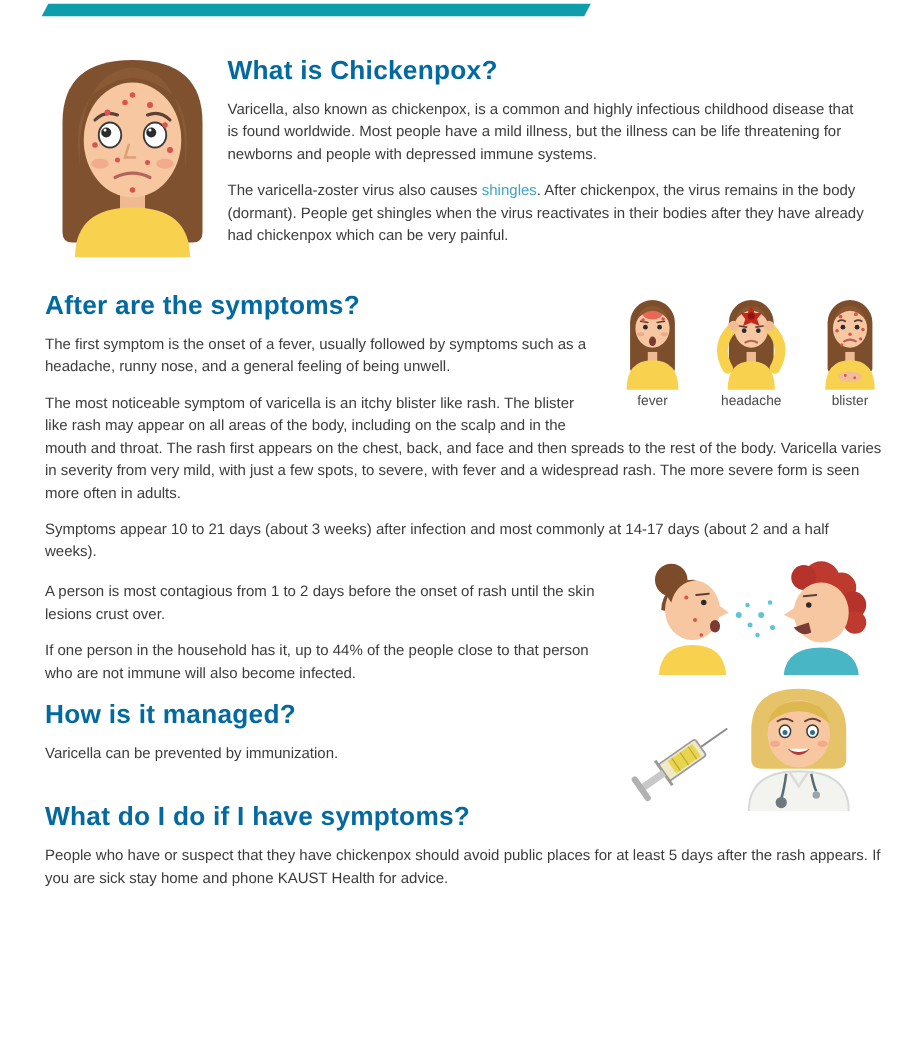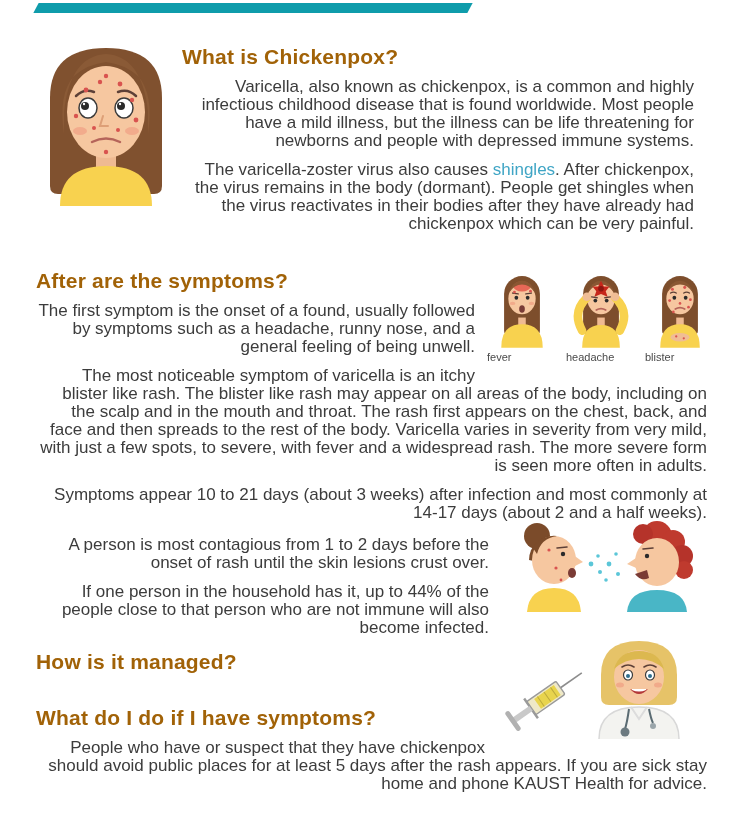--- a/index.html
+++ b/index.html
@@ -6,35 +6,35 @@
   body {
     width:735px; height:839px; overflow:hidden; background:#ffffff;
     font-family:"Liberation Sans", sans-serif; color:#3c3c3c;
   }
   .top-bar {
     margin:3px 0 0 36px; width:434px; height:10px;
     background:#0f9cab; transform:skewX(-28deg);
   }
   .section { margin-left:36px; margin-right:28px; }
   h2 {
-    font-size:21px; line-height:26px; font-weight:bold; color:#a16207;
+    font-size:21px; line-height:26px; font-weight:bold; color:#0369a1;
     margin:0 0 8px 0; letter-spacing:0.2px;
   }
-  p { font-size:17px; line-height:18px; margin:0 0 11px 0;text-align:right; }
+  p { font-size:12px; line-height:18px; margin:0 0 11px 0; }
   .link { color:#3fa5c5; cursor:pointer; }
 
   
   .intro { display:flex; margin:25px 28px 0 30px; }
   .girl-illo { width:152px; height:168px; flex:none; }
   .intro-text { padding-top:6px; margin-left:0; width:512px; }
 
   
   .figures-float {
     float:right; width:228px; margin:2px -8px 6px 12px;
-    display:flex; justify-content:space-between; 
+    display:flex; justify-content:space-between; text-align:center;
   }
   .figure { width:70px; }
   .figure svg { width:66px; height:80px; display:block; margin:0 auto; }
   .figure-caption { font-size:11px; color:#4a4a4a; display:block; margin-top:1px; }
 
   .sec-symptoms { margin-top:24px; }
   .sec-transmitted { margin-top:14px; }
   .sneeze-float { float:right; width:212px; height:94px; margin:-18px -4px 8px 10px; }
   .sec-managed { margin-top:12px; }
   .nurse-float { float:right; width:198px; height:104px; margin:-14px 14px 6px 10px; }
@@ -148,21 +148,21 @@
         <rect x="31" y="48" width="8" height="9" fill="#efba92"></rect>
         <path d="M14,80 Q14,55 35,55 Q56,55 56,80 Z" fill="#f8d24f"></path>
         <ellipse cx="35" cy="69" rx="10" ry="4.5" fill="#f0bd95"></ellipse>
         <circle cx="31" cy="68" r="1.2" fill="#d9534f"></circle>
           <circle cx="39" cy="70" r="1.2" fill="#d9534f"></circle>
       </svg>
       <span class="figure-caption">blister</span>
     </div>
   </div>
   <h2>After are the symptoms?</h2>
-  <p>The first symptom is the onset of a found, usually followed by symptoms such as a headache, runny nose, and a general feeling of being unwell.</p>
+  <p>The first symptom is the onset of a fever, usually followed by symptoms such as a headache, runny nose, and a general feeling of being unwell.</p>
   <p>The most noticeable symptom of varicella is an itchy blister like rash. The blister like rash may appear on all areas of the body, including on the scalp and in the mouth and throat. The rash first appears on the chest, back, and face and then spreads to the rest of the body. Varicella varies in severity from very mild, with just a few spots, to severe, with fever and a widespread rash. The more severe form is seen more often in adults.</p>
   <p>Symptoms appear 10 to 21 days (about 3 weeks) after infection and most commonly at 14-17 days (about 2 and a half weeks).</p>
 </div>
 
 <div class="section sec-transmitted">
   <svg class="sneeze-float" viewBox="0 0 212 94">
     <circle cx="38" cy="18" r="13" fill="#7b4b2a"></circle>
     <path d="M30,42 a24,24 0 0 1 26,-24 l6,4 -4,26 z" fill="#7b4b2a"></path>
     <ellipse cx="55" cy="42" rx="22" ry="24" fill="#f6c7a0"></ellipse>
     <path d="M73,36 L84,44 L72,50 Z" fill="#f6c7a0"></path>
@@ -228,18 +228,19 @@
       <path d="M104,104 Q104,72 144,72 Q184,72 184,104 Z" fill="#f3f3f0"></path>
       <path d="M104,104 Q104,72 144,72 Q184,72 184,104" fill="none" stroke="#d8d8d8" stroke-width="1.5"></path>
       <path d="M136,72 L144,84 L152,72" fill="none" stroke="#dcdcdc" stroke-width="2"></path>
       <path d="M134,74 Q132,88 130,94" stroke="#5a6b72" stroke-width="2" fill="none"></path>
       <path d="M154,74 Q156,84 158,88" stroke="#5a6b72" stroke-width="2" fill="none"></path>
       <circle cx="130" cy="97" r="4.5" fill="#6c7a80"></circle>
       <circle cx="158" cy="91" r="3" fill="#9aa5aa"></circle>
     </g>
   </svg>
   <h2>How is it managed?</h2>
+  <p>Varicella can be prevented by immunization.</p>
 </div>
 
 <div class="section sec-whatdo">
   <h2>What do I do if I have symptoms?</h2>
   <p>People who have or suspect that they have chickenpox should avoid public places for at least 5 days after the rash appears. If you are sick stay home and phone KAUST Health for advice.</p>
 </div>
 
 </body></html>

